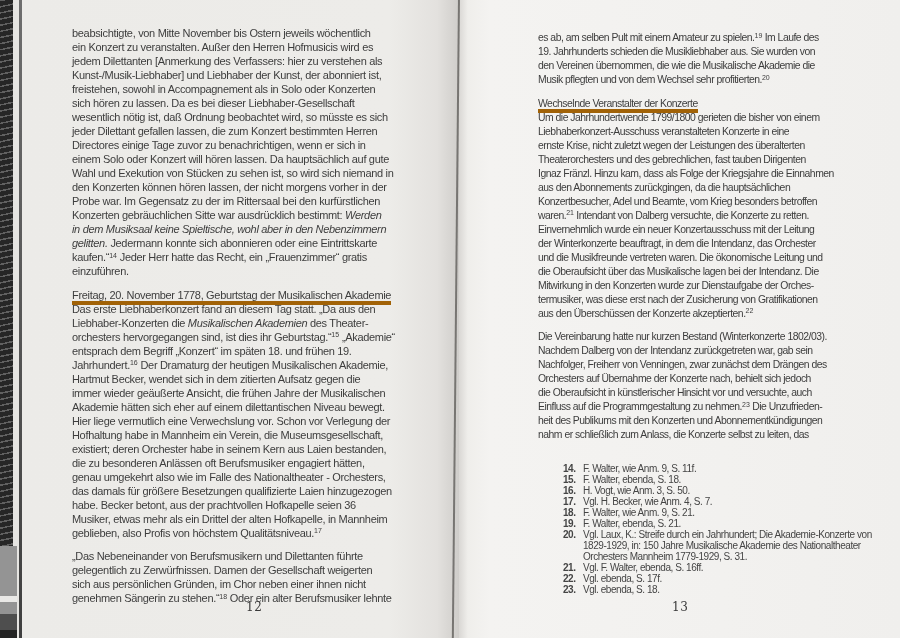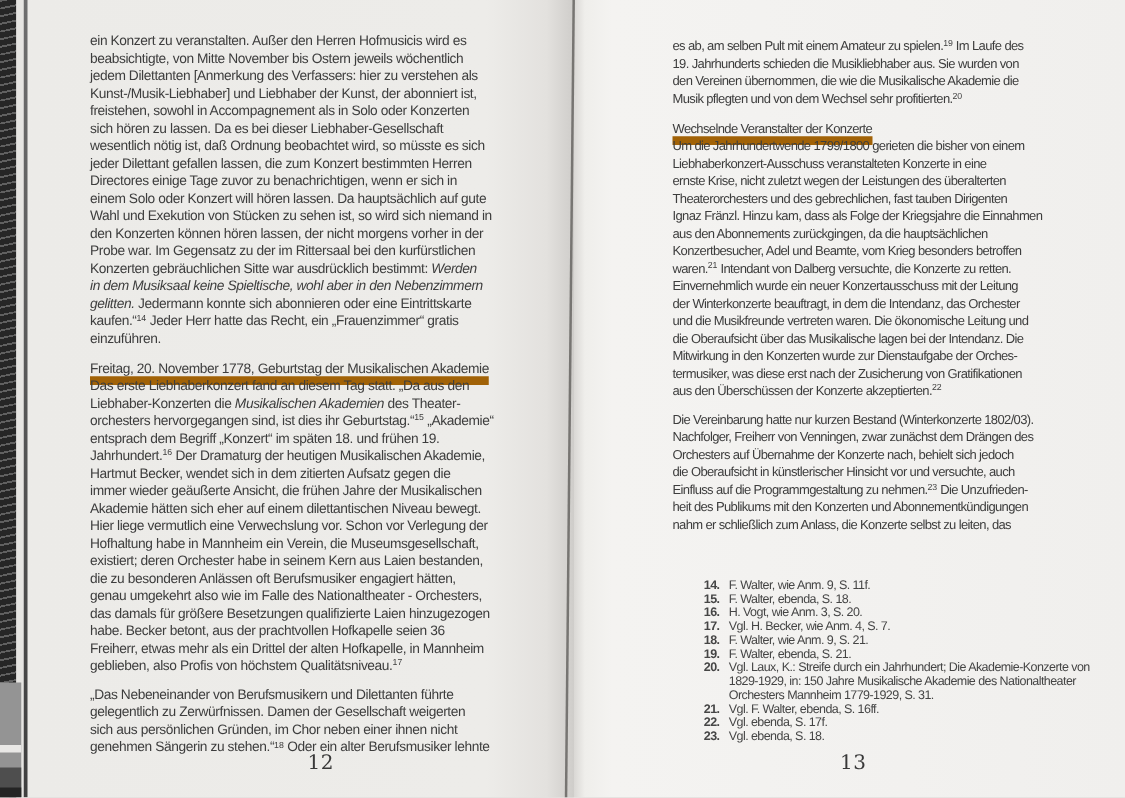--- a/index.html
+++ b/index.html
@@ -30,35 +30,35 @@
   .gutter-line{position:absolute;left:458px;top:-4px;width:2.4px;height:648px;background:#777572;
     transform:rotate(0.55deg);transform-origin:top center;}
 
   
   .col{position:absolute;color:#3d3d3d;}
   .col .ln{height:14px;line-height:14px;white-space:nowrap;}
   .col-left{left:72px;top:26px;width:380px;font-size:11px;letter-spacing:-0.32px;}
   .col-right{left:538px;top:31px;width:330px;font-size:10.4px;letter-spacing:-0.5px;}
   .blk + .blk{margin-top:9.5px;}
   .blk.heading + .blk{margin-top:0;}
-  .heading .u{border-bottom:7px solid #a16207;padding-bottom:.5px;}
+  .heading .u{border-bottom:4px solid #a16207;padding-bottom:.5px;}
   .it{font-style:italic;margin-top:28px;}
   sup{font-size:7px;vertical-align:baseline;position:relative;top:-3.4px;letter-spacing:0;}
 
   
   .footnotes{position:absolute;left:563px;top:463px;width:330px;color:#454545;
     font-size:10px;letter-spacing:-0.45px;}
   .fn{display:flex;}
   .fn-num{width:20px;flex:0 0 20px;font-weight:bold;line-height:11px;}
   .fn-text .ln{height:11px;line-height:11px;white-space:nowrap;}
   .fn-num{height:auto;}
 
   
   .pagenum{position:absolute;top:600px;font-family:"DejaVu Serif",serif;
-    font-size:16px;color:#393939;letter-spacing:.5px;}
+    font-size:12px;color:#393939;letter-spacing:.5px;}
   .pagenum-left{left:246px;}
   .pagenum-right{left:672px;}
 </style>
 </head>
 <body>
 
 <div class="spread">
   <div class="gutter-shadow"></div>
   <div class="page-left"></div>
   <div class="page-right"></div>
@@ -67,22 +67,22 @@
   <div class="edge-texture"></div>
   <div class="edge-highlight"></div>
   <div class="edge-line"></div>
   <div class="corner-gray"></div>
   <div class="corner-notch"></div>
   <div class="corner-dark"></div>
   <div class="corner-darkest"></div>
 
   <div class="col col-left">
       <div class="blk">
+        <div class="ln">beabsichtigte, von Mitte November bis Ostern jeweils wöchentlich</div>
         <div class="ln">ein Konzert zu veranstalten. Außer den Herren Hofmusicis wird es</div>
-        <div class="ln">beabsichtigte, von Mitte November bis Ostern jeweils wöchentlich</div>
         <div class="ln">jedem Dilettanten [Anmerkung des Verfassers: hier zu verstehen als</div>
         <div class="ln">Kunst-/Musik-Liebhaber] und Liebhaber der Kunst, der abonniert ist,</div>
         <div class="ln">freistehen, sowohl in Accompagnement als in Solo oder Konzerten</div>
         <div class="ln">sich hören zu lassen. Da es bei dieser Liebhaber-Gesellschaft</div>
         <div class="ln">wesentlich nötig ist, daß Ordnung beobachtet wird, so müsste es sich</div>
         <div class="ln">jeder Dilettant gefallen lassen, die zum Konzert bestimmten Herren</div>
         <div class="ln">Directores einige Tage zuvor zu benachrichtigen, wenn er sich in</div>
         <div class="ln">einem Solo oder Konzert will hören lassen. Da hauptsächlich auf gute</div>
         <div class="ln">Wahl und Exekution von Stücken zu sehen ist, so wird sich niemand in</div>
         <div class="ln">den Konzerten können hören lassen, der nicht morgens vorher in der</div>
@@ -103,21 +103,21 @@
         <div class="ln">Hartmut Becker, wendet sich in dem zitierten Aufsatz gegen die</div>
         <div class="ln">immer wieder geäußerte Ansicht, die frühen Jahre der Musikalischen</div>
         <div class="ln">Akademie hätten sich eher auf einem dilettantischen Niveau bewegt.</div>
         <div class="ln">Hier liege vermutlich eine Verwechslung vor. Schon vor Verlegung der</div>
         <div class="ln">Hofhaltung habe in Mannheim ein Verein, die Museumsgesellschaft,</div>
         <div class="ln">existiert; deren Orchester habe in seinem Kern aus Laien bestanden,</div>
         <div class="ln">die zu besonderen Anlässen oft Berufsmusiker engagiert hätten,</div>
         <div class="ln">genau umgekehrt also wie im Falle des Nationaltheater - Orchesters,</div>
         <div class="ln">das damals für größere Besetzungen qualifizierte Laien hinzugezogen</div>
         <div class="ln">habe. Becker betont, aus der prachtvollen Hofkapelle seien 36</div>
-        <div class="ln">Freiherr, etwas mehr als ein Drittel der alten Hofkapelle, in Mannheim</div>
+        <div class="ln">Musiker, etwas mehr als ein Drittel der alten Hofkapelle, in Mannheim</div>
         <div class="ln">geblieben, also Profis von höchstem Qualitätsniveau.<sup>17</sup></div>
       </div>
       <div class="blk">
         <div class="ln">„Das Nebeneinander von Berufsmusikern und Dilettanten führte</div>
         <div class="ln">gelegentlich zu Zerwürfnissen. Damen der Gesellschaft weigerten</div>
         <div class="ln">sich aus persönlichen Gründen, im Chor neben einer ihnen nicht</div>
         <div class="ln">genehmen Sängerin zu stehen.“<sup>18</sup> Oder ein alter Berufsmusiker lehnte</div>
       </div>
     </div>
 
@@ -141,20 +141,21 @@
         <div class="ln">Einvernehmlich wurde ein neuer Konzertausschuss mit der Leitung</div>
         <div class="ln">der Winterkonzerte beauftragt, in dem die Intendanz, das Orchester</div>
         <div class="ln">und die Musikfreunde vertreten waren. Die ökonomische Leitung und</div>
         <div class="ln">die Oberaufsicht über das Musikalische lagen bei der Intendanz. Die</div>
         <div class="ln">Mitwirkung in den Konzerten wurde zur Dienstaufgabe der Orches-</div>
         <div class="ln">termusiker, was diese erst nach der Zusicherung von Gratifikationen</div>
         <div class="ln">aus den Überschüssen der Konzerte akzeptierten.<sup>22</sup></div>
       </div>
       <div class="blk">
         <div class="ln">Die Vereinbarung hatte nur kurzen Bestand (Winterkonzerte 1802/03).</div>
+        <div class="ln">Nachdem Dalberg von der Intendanz zurückgetreten war, gab sein</div>
         <div class="ln">Nachfolger, Freiherr von Venningen, zwar zunächst dem Drängen des</div>
         <div class="ln">Orchesters auf Übernahme der Konzerte nach, behielt sich jedoch</div>
         <div class="ln">die Oberaufsicht in künstlerischer Hinsicht vor und versuchte, auch</div>
         <div class="ln">Einfluss auf die Programmgestaltung zu nehmen.<sup>23</sup> Die Unzufrieden-</div>
         <div class="ln">heit des Publikums mit den Konzerten und Abonnementkündigungen</div>
         <div class="ln">nahm er schließlich zum Anlass, die Konzerte selbst zu leiten, das</div>
       </div>
     </div>
 
   <div class="footnotes">
@@ -166,21 +167,21 @@
       </div>
       <div class="fn">
         <div class="fn-num">15.</div>
         <div class="fn-text">
           <div class="ln">F. Walter, ebenda, S. 18.</div>
         </div>
       </div>
       <div class="fn">
         <div class="fn-num">16.</div>
         <div class="fn-text">
-          <div class="ln">H. Vogt, wie Anm. 3, S. 20.</div>
+          <div class="ln">H. Vogt, wie Anm. 3, S. 50.</div>
         </div>
       </div>
       <div class="fn">
         <div class="fn-num">17.</div>
         <div class="fn-text">
           <div class="ln">Vgl. H. Becker, wie Anm. 4, S. 7.</div>
         </div>
       </div>
       <div class="fn">
         <div class="fn-num">18.</div>

